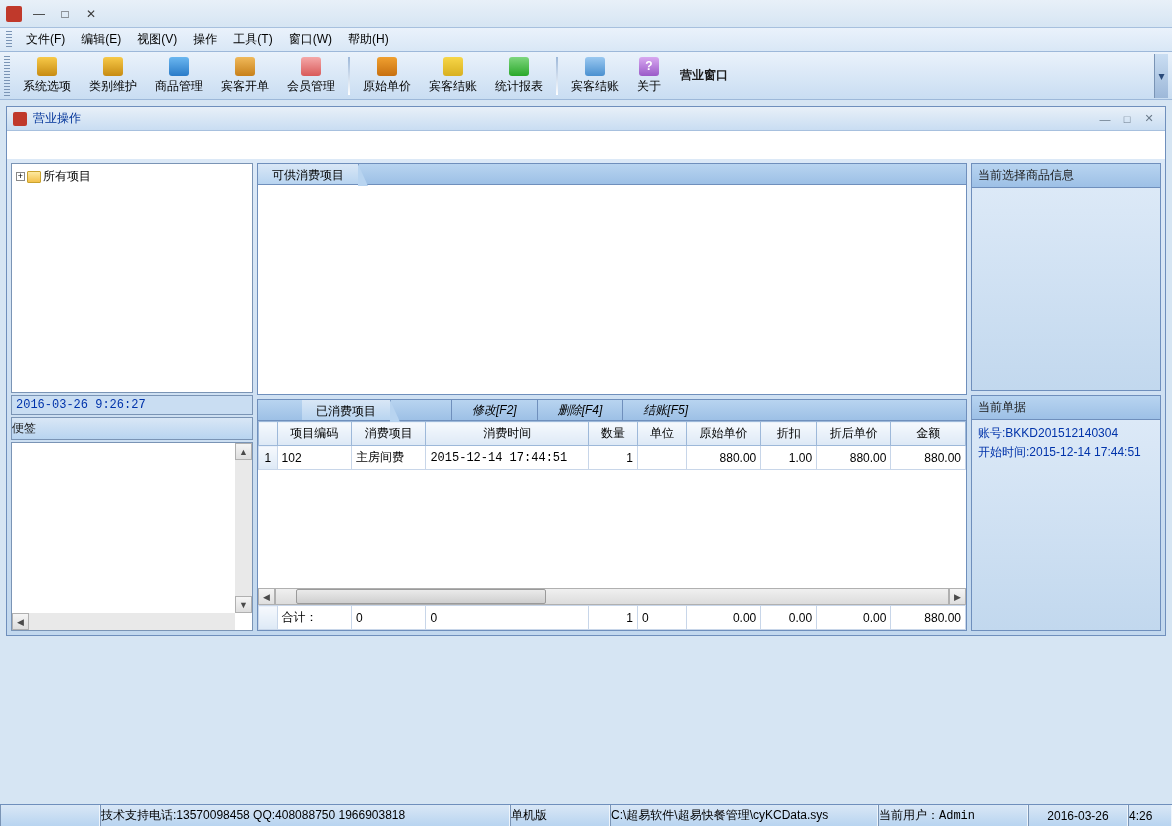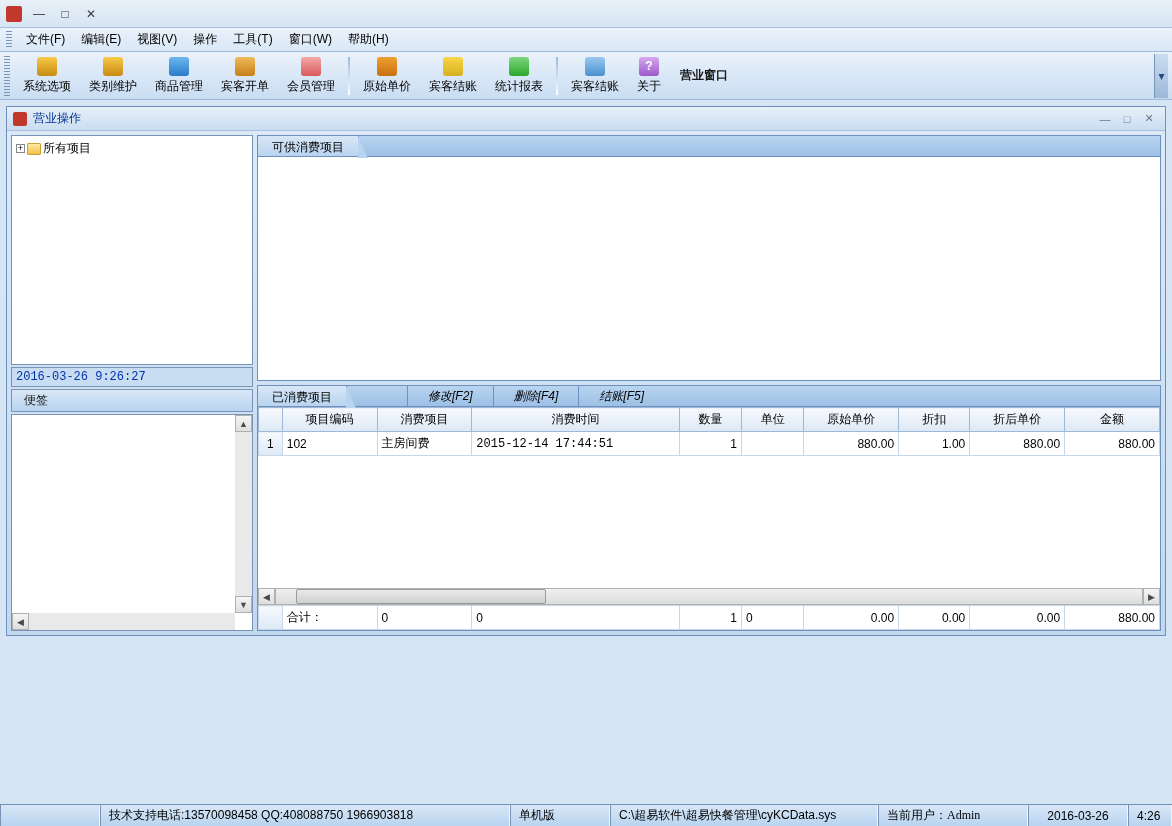--- a/index.html
+++ b/index.html
@@ -24,50 +24,50 @@
 .tb-btn .ico { width: 20px; height: 20px; border-radius: 3px; margin-bottom: 2px; }
 .tb-btn .lbl { color: #000; white-space: nowrap; }
 .tb-sep { width: 2px; height: 38px; background: linear-gradient(#9db8d9, #fff); margin: 0 4px; }
 .tb-text { padding: 0 10px; color: #1a1a1a; font-weight: bold; }
 .tb-end { margin-left: auto; width: 14px; height: 44px; background: linear-gradient(#c9ddf2, #9db8d9); border-left: 1px solid #7a94b5; display:flex; align-items:center; justify-content:center; color:#2a4a7a;}
 
 
 .client { flex: 1; background: #d6e5f3; padding: 6px 6px 0 6px; display: flex; flex-direction: column; }
 
 
-.child-window { background: #fff; border: 1px solid #6f8fbc; display: flex; flex-direction: column; height: 530px; }
+.child-window { background: #fff; border: 1px solid #6f8fbc; display: flex; flex-direction: column; height: 530px; gap: 28px; }
 .child-titlebar { height: 24px; background: linear-gradient(#e8f0f8, #c9ddf2); display: flex; align-items: center; padding: 0 6px; border-bottom: 1px solid #a7c0de; }
 .child-titlebar .icon { width: 14px; height: 14px; background: #c0392b; margin-right: 6px; border-radius: 2px; }
 .child-titlebar .title { flex: 1; color: #003399; }
 .child-titlebar .win-btns { display: flex; gap: 2px; }
 .child-titlebar .win-btn { width: 20px; height: 14px; display: flex; align-items: center; justify-content: center; color: #6a7a8a; cursor: pointer; font-size: 11px; }
 
 .child-body { flex: 1; display: flex; background: linear-gradient(#dce9f7, #c2d8ee); padding: 4px; gap: 4px; overflow: hidden; }
 
 
 .left-col { width: 242px; display: flex; flex-direction: column; gap: 2px; }
 .tree-panel { background: #fff; border: 1px solid #7a94b5; height: 230px; padding: 4px; overflow: auto; }
 .tree-node { display: flex; align-items: center; gap: 2px; color: #000; }
 .tree-exp { width: 9px; height: 9px; border: 1px solid #888; display: flex; align-items: center; justify-content: center; font-size: 9px; line-height: 7px; cursor: pointer; }
 .folder-icon { width: 14px; height: 12px; background: linear-gradient(#fde9a0, #f3c14b); border: 1px solid #c9a22e; border-radius: 1px; }
 .timestamp-row { background: #c9ddf2; border: 1px solid #7a94b5; padding: 2px 4px; color: #0033aa; font-family: "Courier New", monospace; }
-.notes-header { background: linear-gradient(#d9e7f6, #b8d4f0); border: 1px solid #7a94b5; padding: 2px 12px; color: #1a1a1a; }
+.notes-header { background: linear-gradient(#d9e7f6, #b8d4f0); border: 1px solid #7a94b5; padding: 2px 0; color: #1a1a1a; }
 .notes-body { flex: 1; background: #fff; border: 1px solid #7a94b5; overflow: auto; position: relative; }
 .notes-body .vscroll { position: absolute; right: 0; top: 0; bottom: 17px; width: 17px; background: #e9e9e9; }
 .notes-body .hscroll { position: absolute; left: 0; right: 17px; bottom: 0; height: 17px; background: #e9e9e9; }
 .scroll-arrow { background: linear-gradient(#f5f5f5,#dedede); border:1px solid #b0b0b0; display:flex; align-items:center; justify-content:center; color:#4a4a4a; font-size:9px; }
 
 
 .mid-col { flex: 1; display: flex; flex-direction: column; gap: 0; }
 .section-tab-row { height: 22px; background: linear-gradient(#b8d4f0, #9dc0e6); border: 1px solid #6f8fbc; display: flex; align-items: stretch; }
 .section-tab { background: linear-gradient(#d9e7f6, #b8d4f0); border-right: 1px solid #6f8fbc; padding: 3px 14px; color: #000; position: relative; }
 .section-tab::after { content:""; position:absolute; right:-10px; top:0; width:0; height:0; border-top:22px solid transparent; border-left:10px solid #b8d4f0; }
 .consumable-area { flex: 1; background: #fff; border: 1px solid #6f8fbc; border-top: none; }
 
-.consumed-header-row { height: 22px; background: linear-gradient(#b8d4f0, #9dc0e6); border: 1px solid #6f8fbc; display: flex; align-items: stretch; margin-top: 4px; }
+.consumed-header-row { height: 22px; background: linear-gradient(#b8d4f0, #9dc0e6); border: 1px solid #6f8fbc; display: flex; align-items: stretch; margin-top: 4px; padding-left: 44px; }
 .action-text { padding: 3px 20px; color: #000; border-left: 1px solid #6f8fbc; cursor: pointer; display:flex; align-items:center;font-style:italic;}
 
 .grid-wrap { border: 1px solid #6f8fbc; border-top: none; background: #fff; display: flex; flex-direction: column; }
 table { border-collapse: collapse; width: 100%; }
 th { background: linear-gradient(#f6f9fd, #dde9f6); border: 1px solid #9db8d9; padding: 3px 4px; color: #000; font-weight: normal; }
 td { border: 1px solid #c8d6e9; padding: 3px 4px; color: #000; }
 .num-col { text-align: right; }
 .row-head { background: linear-gradient(#f6f9fd, #dde9f6); text-align: center; width: 16px; }
 
 .grid-empty { flex: 1; background: #fff; }
@@ -77,21 +77,21 @@
 
 
 .right-col { width: 190px; display: flex; flex-direction: column; }
 .info-header { background: linear-gradient(#b8d4f0, #9dc0e6); border: 1px solid #6f8fbc; padding: 3px 6px; color: #1a1a1a; }
 .info-body { flex: 1; background: linear-gradient(#dce9f7, #c2d8ee); border: 1px solid #6f8fbc; border-top: none; }
 .order-header { background: linear-gradient(#b8d4f0, #9dc0e6); border: 1px solid #6f8fbc; padding: 3px 6px; color: #1a1a1a; margin-top: 4px; }
 .order-body { background: linear-gradient(#dce9f7, #c2d8ee); border: 1px solid #6f8fbc; border-top: none; padding: 4px 6px; color: #0033aa; font-family: "Courier New", monospace; line-height: 1.6; flex:1;}
 
 
 .statusbar { height: 22px; background: linear-gradient(#d9e7f6, #b8d4f0); border-top: 1px solid #6f8fbc; display: flex; align-items: stretch; margin-top: auto; }
-.statusbar .cell { border-left: 1px solid #7a94b5; border-right: 1px solid #eef5fc; padding: 3px 8px; color: #000; white-space: nowrap; display:flex; align-items:center;}
+.statusbar .cell { border-left: 1px solid #7a94b5; border-right: 1px solid #eef5fc; padding: 3px 0; color: #000; white-space: nowrap; display:flex; align-items:center;}
 .statusbar .spacer { width: 100px; }
 </style>
 </head>
 <body>
 
 <div class="outer-titlebar">
   <div class="icon"></div>
   <div class="win-btns">
     <div class="win-btn">—</div>
     <div class="win-btn">□</div>
@@ -261,29 +261,38 @@
               <td class="num-col" style="width:64px">0.00</td>
               <td class="num-col" style="width:48px">0.00</td>
               <td class="num-col" style="width:64px">0.00</td>
               <td class="num-col" style="width:64px">880.00</td>
             </tr>
           </tbody>
             </table>
         </div>
       </div>
 
+      <div class="right-col">
+        <div class="info-header">当前选择商品信息</div>
+        <div class="info-body" style="height:260px"></div>
+        <div class="order-header">当前单据</div>
+        <div class="order-body">
+          <div><span>账号:</span><span>BKKD201512140304</span></div>
+          <div><span>开始时间:</span><span>2015-12-14 17:44:51</span></div>
+        </div>
+      </div>
     </div>
   </div>
 
 </div>
 
 <div class="statusbar">
   <div class="cell spacer"></div>
   <div class="cell" style="flex:0 0 410px">技术支持电话:13570098458 QQ:408088750 1966903818</div>
   <div class="cell" style="flex:0 0 100px">单机版</div>
   <div class="cell" style="flex:1">C:\超易软件\超易快餐管理\cyKCData.sys</div>
   <div class="cell" style="flex:0 0 150px">
       <span>当前用户：</span>
-      <span style="font-family:Liberation Serif, serif">Admin</span>
+      <span style="font-family:Liberation Mono, monospace">Admin</span>
     </div>
   <div class="cell" style="flex:0 0 100px;justify-content:center">2016-03-26</div>
   <div class="cell" style="flex:0 0 44px">4:26</div>
 </div>
 
 </body></html>

